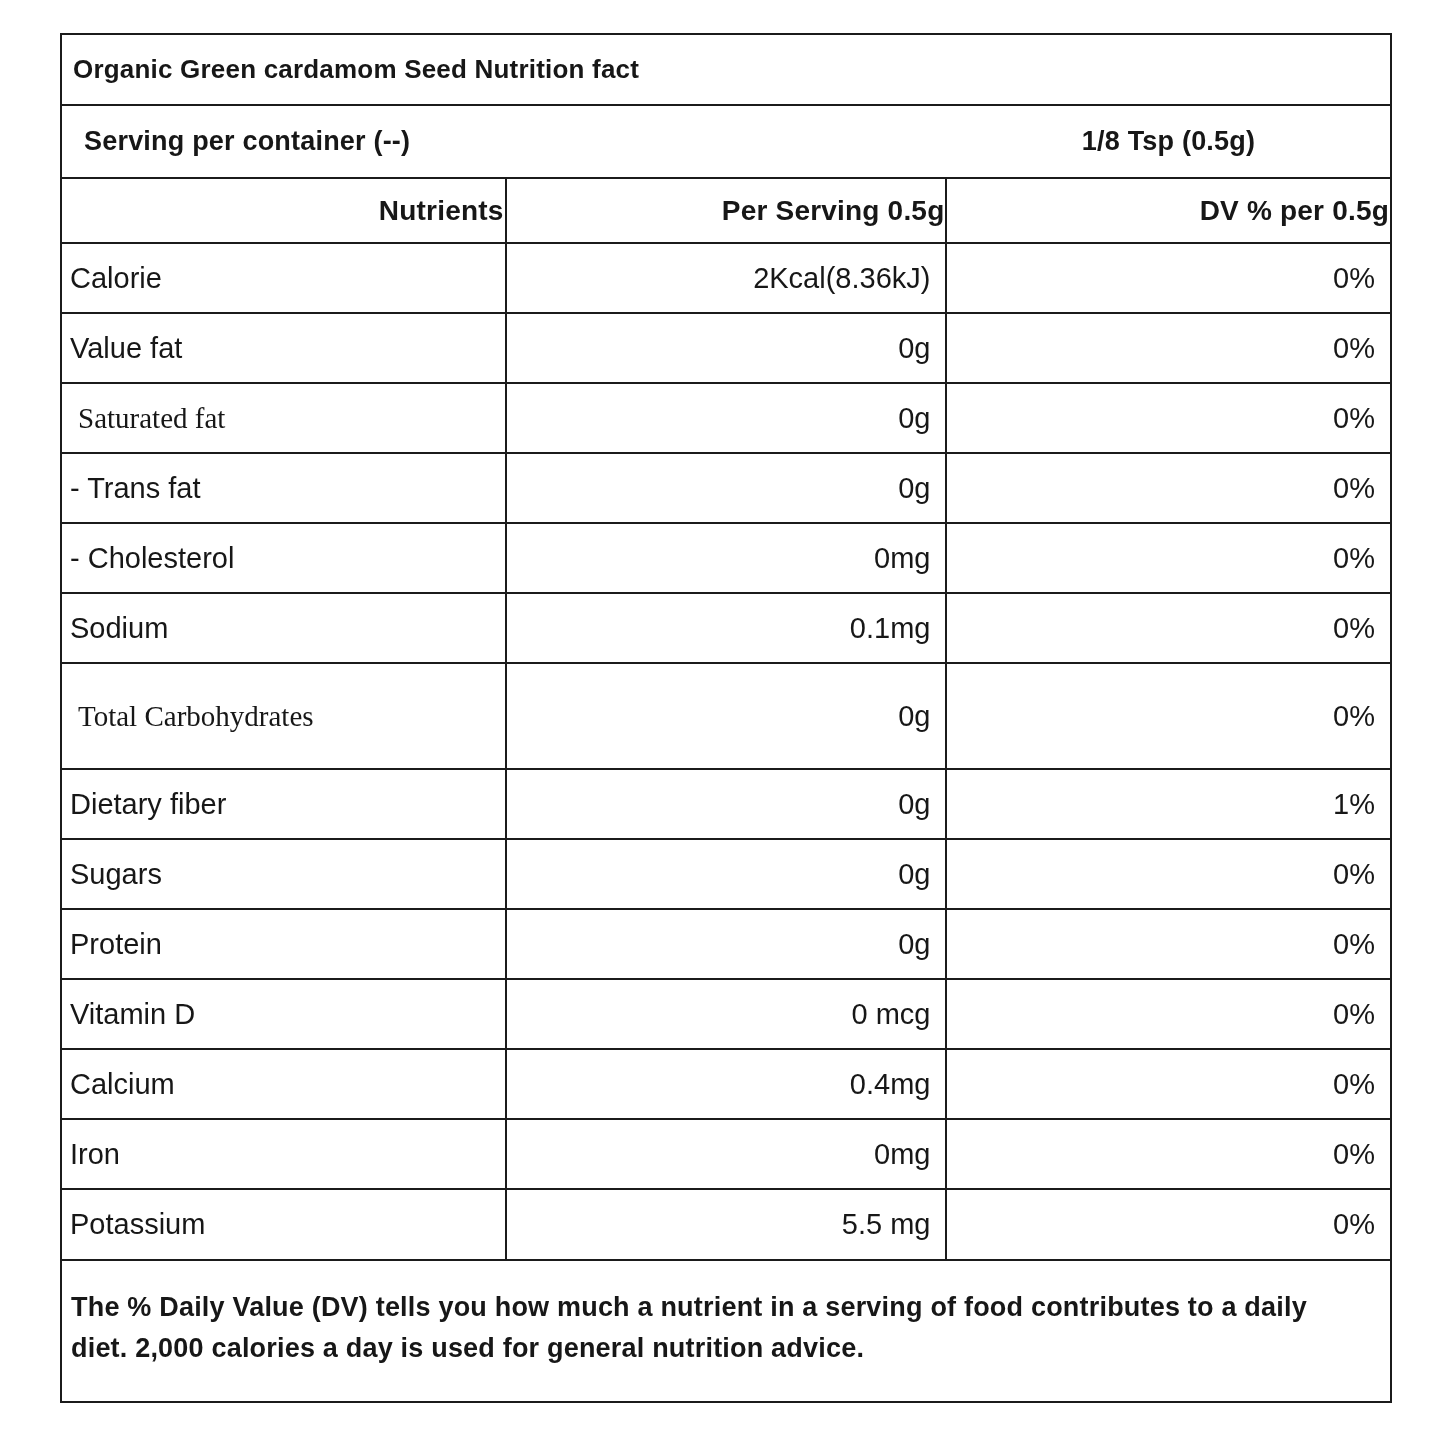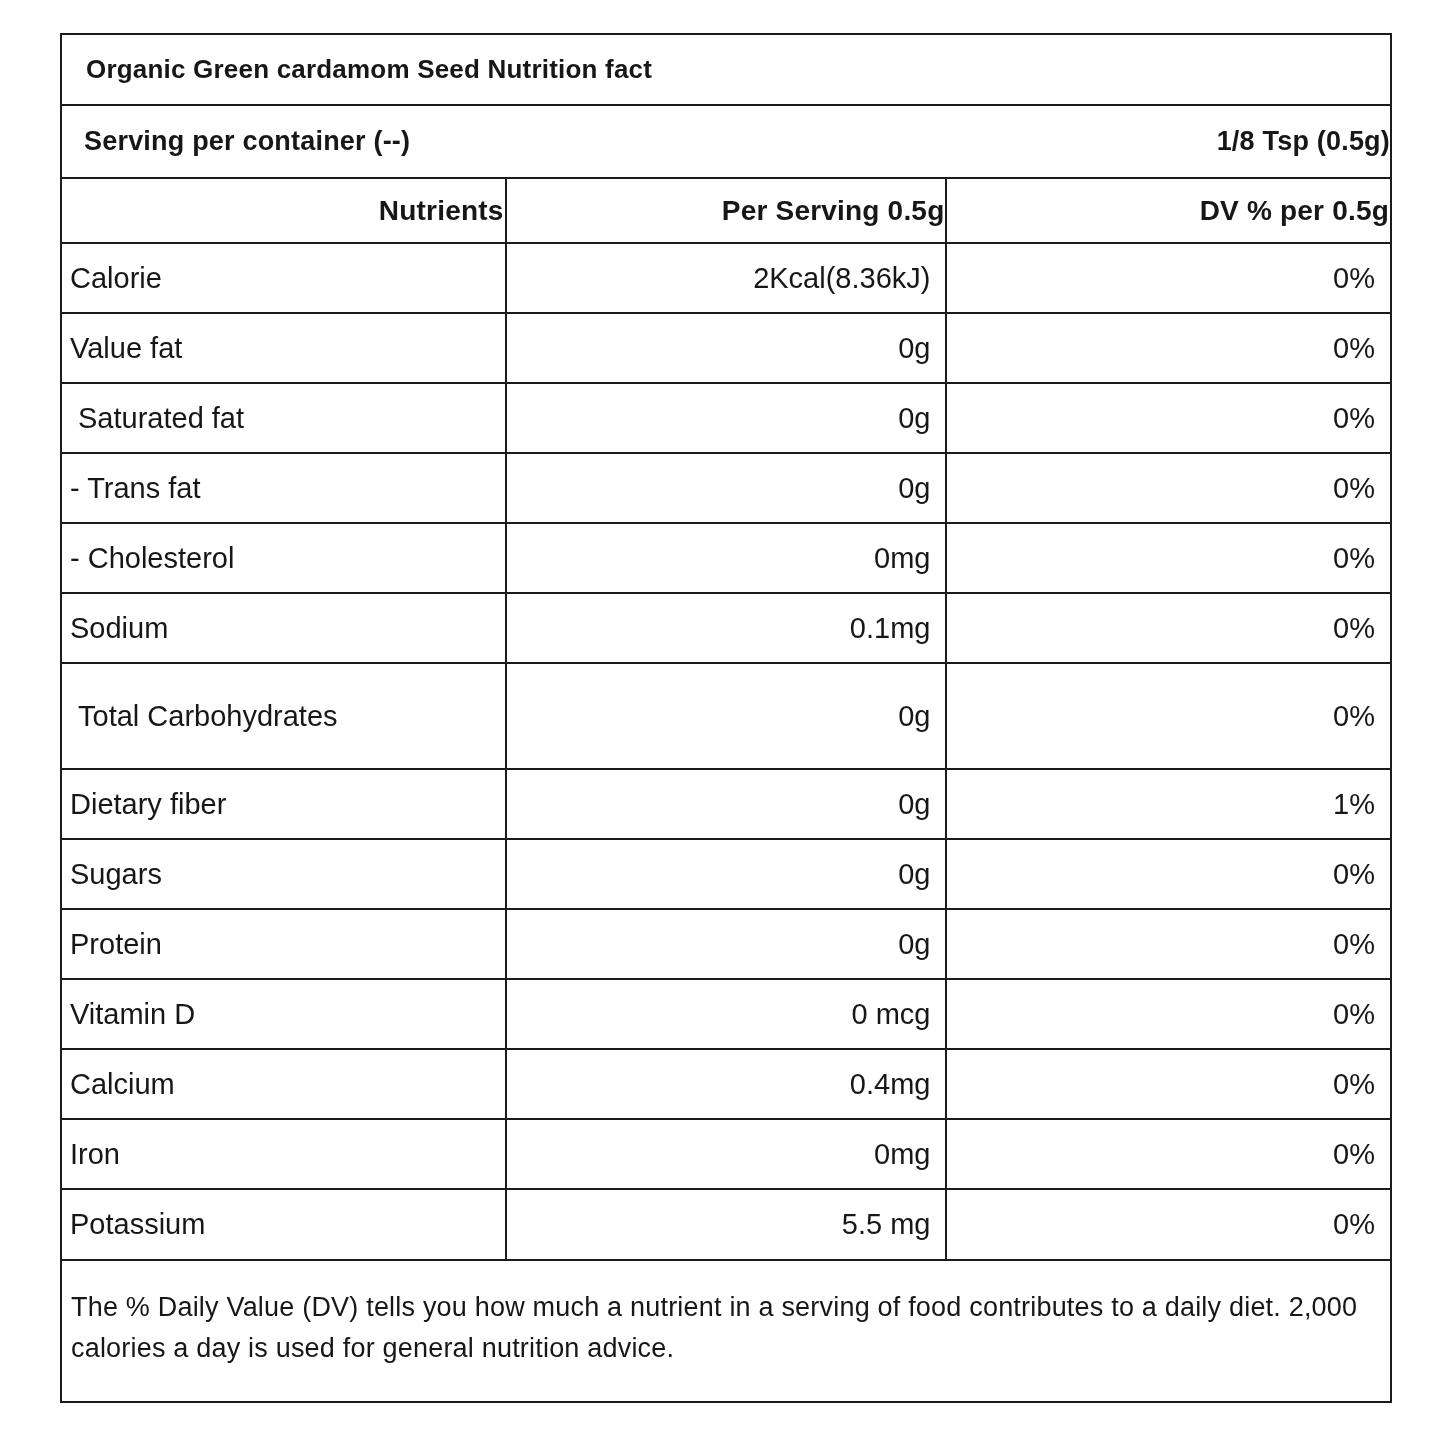--- a/index.html
+++ b/index.html
@@ -18,40 +18,40 @@
     height: 1370px;
     border: 2px solid #1b1b1b;
     background: #ffffff;
   }
   .title-row {
     box-sizing: border-box;
     height: 71px;
     border-bottom: 2px solid #1b1b1b;
     display: flex;
     align-items: center;
-    padding-left: 24px;
+    padding-left: 11px;
     font-size: 26px;
     font-weight: 700;
     letter-spacing: 0.2px;
   }
   .serving-row {
     box-sizing: border-box;
     height: 73px;
     border-bottom: 2px solid #1b1b1b;
     display: flex;
     align-items: center;
     justify-content: space-between;
     padding-left: 22px;
     font-size: 27px;
     font-weight: 700;
     letter-spacing: 0.2px;
   }
   .serving-size-box {
     width: 443px;
-    text-align: right;
+    text-align: center;
   }
   table.nutrition {
     width: 100%;
     border-collapse: collapse;
     border-style: hidden;
     table-layout: fixed;
   }
   table.nutrition th,
   table.nutrition td {
     box-sizing: border-box;
@@ -69,35 +69,36 @@
     height: 70px;
     font-size: 29px;
     font-weight: 400;
   }
   td.cell-nutrient {
     text-align: left;
     padding-left: 8px;
   }
   tr.indent td.cell-nutrient {
     padding-left: 16px;
+    font-family: Liberation Serif, serif;
   }
   tr.tall td {
     height: 106px;
   }
   td.cell-value,
   td.cell-dv {
     text-align: right;
     padding-right: 15px;
   }
   .footnote {
     box-sizing: border-box;
     border-top: 2px solid #1b1b1b;
     padding: 26px 24px 0 9px;
     font-size: 27px;
-    font-weight: 400;
+    font-weight: 700;
     line-height: 1.5;
     letter-spacing: 0.2px;
   }
 </style>
 </head>
 <body>
 
 <div class="sheet">
 
   <div class="title-row">

